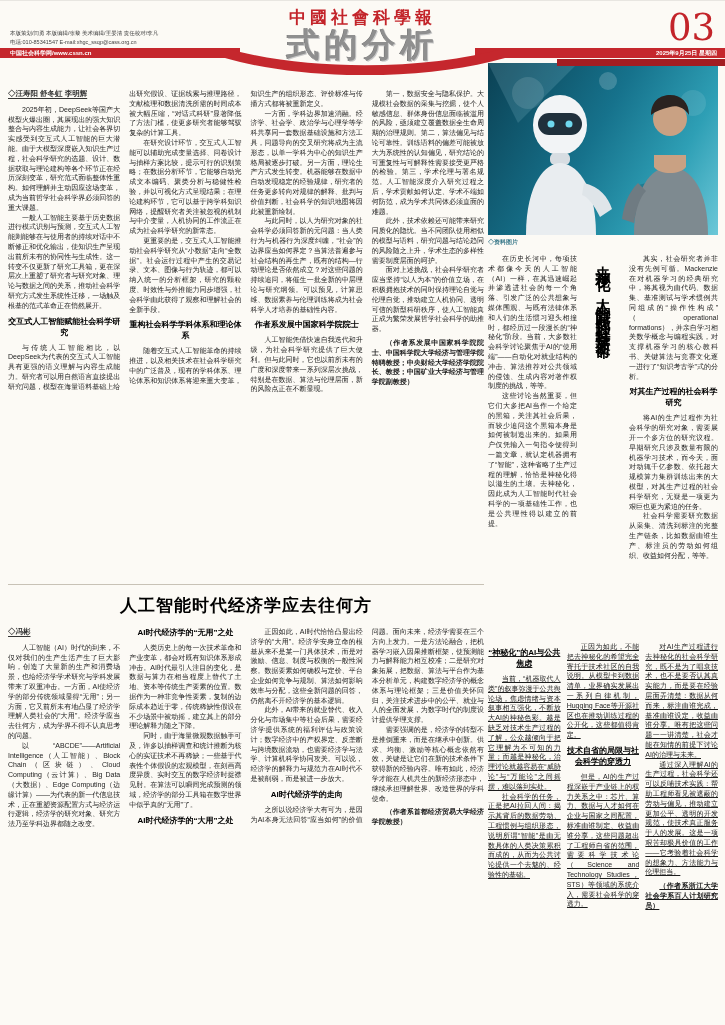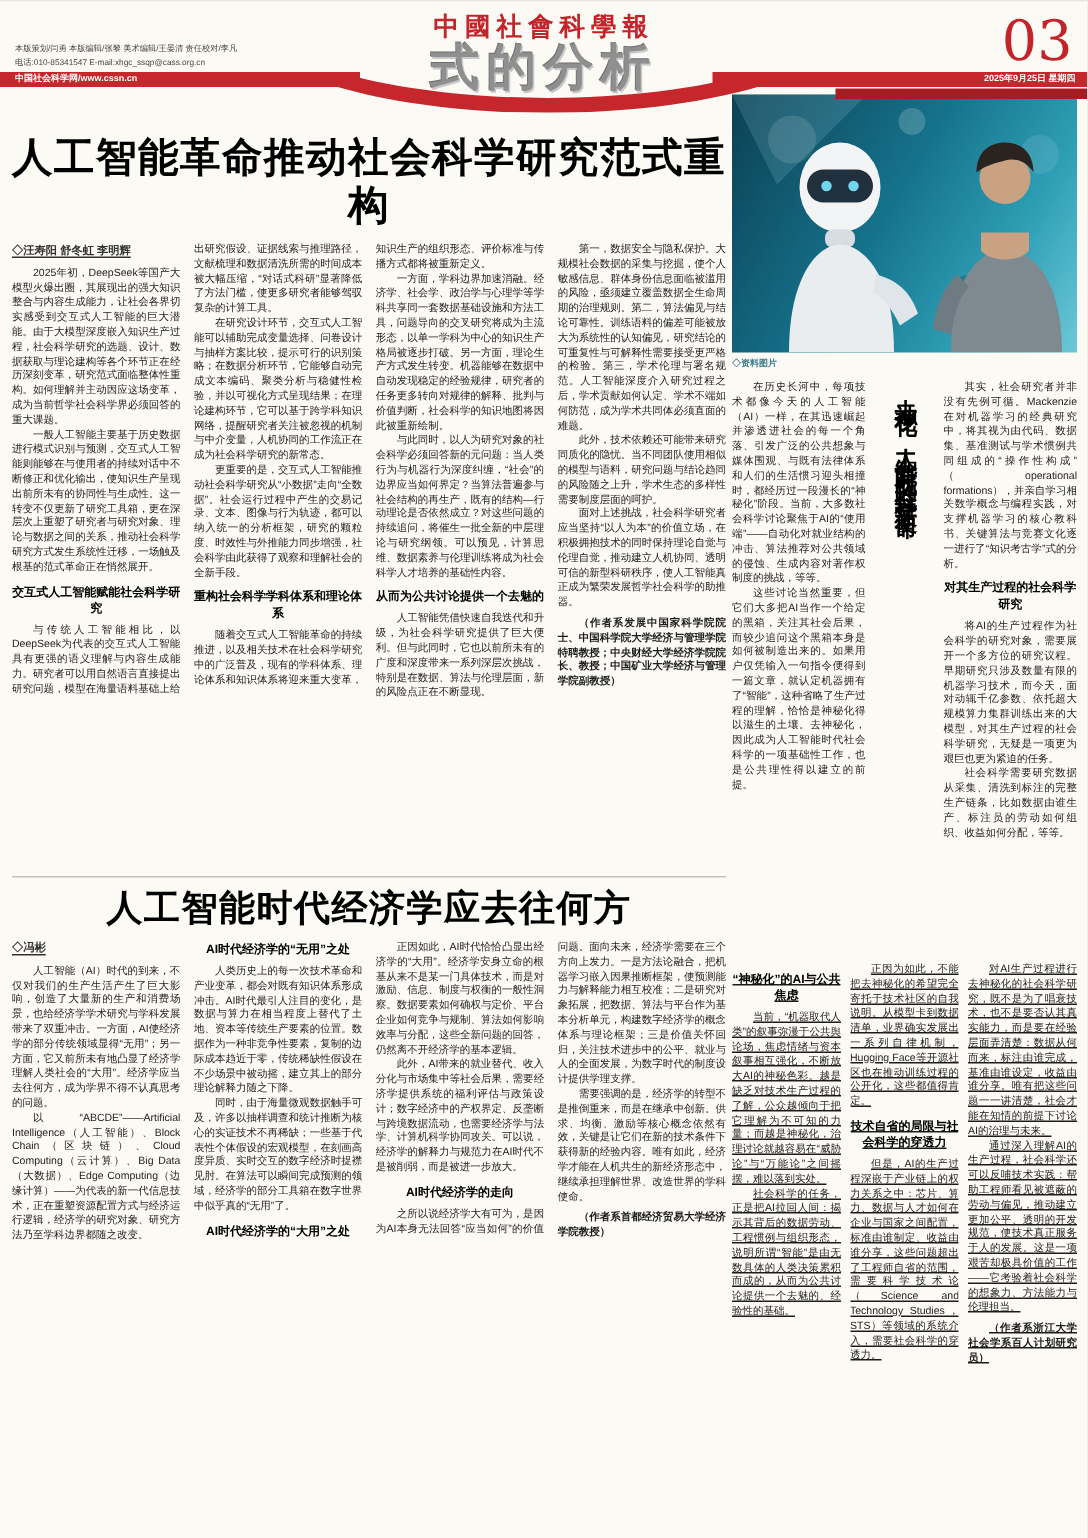--- a/index.html
+++ b/index.html
@@ -31,21 +31,21 @@
   .b-note{margin:4px 0 0;text-indent:2em;font-weight:bold;}
 
   
   #main-article{position:absolute;left:8px;top:88px;width:476px;}
   #main-headline{margin:0 0 9px;text-align:center;font-size:27px;line-height:32px;
     font-weight:900;letter-spacing:1px;color:#000;}
   #main-body{column-count:4;height:448px;}
 
   
   #bottom-article{position:absolute;left:8px;top:583px;width:476px;border-top:1px solid #c8c2b6;padding-top:9px;}
-  #bottom-title{margin:0 0 9px;text-align:center;font-size:24px;line-height:24px;font-weight:900;letter-spacing:1px;color:#000;}
+  #bottom-title{margin:0 0 9px;text-align:center;font-size:17px;line-height:24px;font-weight:900;letter-spacing:1px;color:#000;}
   #bottom-body{column-count:4;height:372px;}
 
   
   #right-section{position:absolute;left:488px;top:62px;width:230px;}
   #photo{position:relative;width:230px;height:172px;overflow:hidden;
     background:linear-gradient(120deg,#0b4154 0%,#16728c 45%,#2e9fb5 75%,#6cc8d8 100%);}
   #photo-caption{font-size:6px;color:#3d7b8c;margin:3px 0 7px;font-weight:bold;}
   #right-upper{display:flex;justify-content:space-between;height:382px;overflow:hidden;}
   .ucol{width:89px;text-align:justify;font-size:7px;line-height:9.8px;overflow:hidden;}
   .vtitle{width:42px;display:flex;justify-content:center;align-items:flex-start;}
@@ -73,34 +73,33 @@
       <path d="M0,3 C80,26 200,26 280,3 L280,13 C200,36 80,36 0,13 Z" fill="#c5272d"></path>
     </svg>
     <div class="ribbon-sub"></div>
 
     <div class="site-label">中国社会科学网/www.cssn.cn</div>
     <div class="date-label">2025年9月25日 星期四</div>
     <div class="page-num">03</div>
   </div>
 
   <div id="main-article">
-    <h1 id="main-headline">人工智能革命推动社会科学研究范式重构</h1>
     <div id="main-body" class="cols">
         <p class="b-by">◇汪寿阳 舒冬虹 李明辉</p>
         <p class="b-p">2025年初，DeepSeek等国产大模型火爆出圈，其展现出的强大知识整合与内容生成能力，让社会各界切实感受到交互式人工智能的巨大潜能。由于大模型深度嵌入知识生产过程，社会科学研究的选题、设计、数据获取与理论建构等各个环节正在经历深刻变革，研究范式面临整体性重构。如何理解并主动因应这场变革，成为当前哲学社会科学界必须回答的重大课题。</p>
         <p class="b-p">一般人工智能主要基于历史数据进行模式识别与预测，交互式人工智能则能够在与使用者的持续对话中不断修正和优化输出，使知识生产呈现出前所未有的协同性与生成性。这一转变不仅更新了研究工具箱，更在深层次上重塑了研究者与研究对象、理论与数据之间的关系，推动社会科学研究方式发生系统性迁移，一场触及根基的范式革命正在悄然展开。</p>
         <h3 class="b-h">交互式人工智能赋能社会科学研究</h3>
         <p class="b-p">与传统人工智能相比，以DeepSeek为代表的交互式人工智能具有更强的语义理解与内容生成能力。研究者可以用自然语言直接提出研究问题，模型在海量语料基础上给出研究假设、证据线索与推理路径，文献梳理和数据清洗所需的时间成本被大幅压缩，“对话式科研”显著降低了方法门槛，使更多研究者能够驾驭复杂的计算工具。</p>
         <p class="b-p">在研究设计环节，交互式人工智能可以辅助完成变量选择、问卷设计与抽样方案比较，提示可行的识别策略；在数据分析环节，它能够自动完成文本编码、聚类分析与稳健性检验，并以可视化方式呈现结果；在理论建构环节，它可以基于跨学科知识网络，提醒研究者关注被忽视的机制与中介变量，人机协同的工作流正在成为社会科学研究的新常态。</p>
         <p class="b-p">更重要的是，交互式人工智能推动社会科学研究从“小数据”走向“全数据”。社会运行过程中产生的交易记录、文本、图像与行为轨迹，都可以纳入统一的分析框架，研究的颗粒度、时效性与外推能力同步增强，社会科学由此获得了观察和理解社会的全新手段。</p>
         <h3 class="b-h">重构社会科学学科体系和理论体系</h3>
         <p class="b-p">随着交互式人工智能革命的持续推进，以及相关技术在社会科学研究中的广泛普及，现有的学科体系、理论体系和知识体系将迎来重大变革，知识生产的组织形态、评价标准与传播方式都将被重新定义。</p>
         <p class="b-p">一方面，学科边界加速消融。经济学、社会学、政治学与心理学等学科共享同一套数据基础设施和方法工具，问题导向的交叉研究将成为主流形态，以单一学科为中心的知识生产格局被逐步打破。另一方面，理论生产方式发生转变。机器能够在数据中自动发现稳定的经验规律，研究者的任务更多转向对规律的解释、批判与价值判断，社会科学的知识地图将因此被重新绘制。</p>
         <p class="b-p">与此同时，以人为研究对象的社会科学必须回答新的元问题：当人类行为与机器行为深度纠缠，“社会”的边界应当如何界定？当算法普遍参与社会结构的再生产，既有的结构—行动理论是否依然成立？对这些问题的持续追问，将催生一批全新的中层理论与研究纲领。可以预见，计算思维、数据素养与伦理训练将成为社会科学人才培养的基础性内容。</p>
-        <h3 class="b-h">从而为公共讨论提供一个去魅的</h3>
+        <h3 class="b-h">作者系发展中国家科学院院士</h3>
         <p class="b-p">人工智能凭借快速自我迭代和升级，为社会科学研究提供了巨大便利。但与此同时，它也以前所未有的广度和深度带来一系列深层次挑战，特别是在数据、算法与伦理层面，新的风险点正在不断显现。</p>
         <p class="b-p">第一，数据安全与隐私保护。大规模社会数据的采集与挖掘，使个人敏感信息、群体身份信息面临被滥用的风险，亟须建立覆盖数据全生命周期的治理规则。第二，算法偏见与结论可靠性。训练语料的偏差可能被放大为系统性的认知偏见，研究结论的可重复性与可解释性需要接受更严格的检验。第三，学术伦理与署名规范。人工智能深度介入研究过程之后，学术贡献如何认定、学术不端如何防范，成为学术共同体必须直面的难题。</p>
         <p class="b-p">此外，技术依赖还可能带来研究同质化的隐忧。当不同团队使用相似的模型与语料，研究问题与结论趋同的风险随之上升，学术生态的多样性需要制度层面的呵护。</p>
         <p class="b-p">面对上述挑战，社会科学研究者应当坚持“以人为本”的价值立场，在积极拥抱技术的同时保持理论自觉与伦理自觉，推动建立人机协同、透明可信的新型科研秩序，使人工智能真正成为繁荣发展哲学社会科学的助推器。</p>
         <p class="b-note">（作者系发展中国家科学院院士、中国科学院大学经济与管理学院特聘教授；中央财经大学经济学院院长、教授；中国矿业大学经济与管理学院副教授）</p>
       </div>
   </div>
 
   <div id="bottom-article">
     <h2 id="bottom-title">人工智能时代经济学应去往何方</h2>

